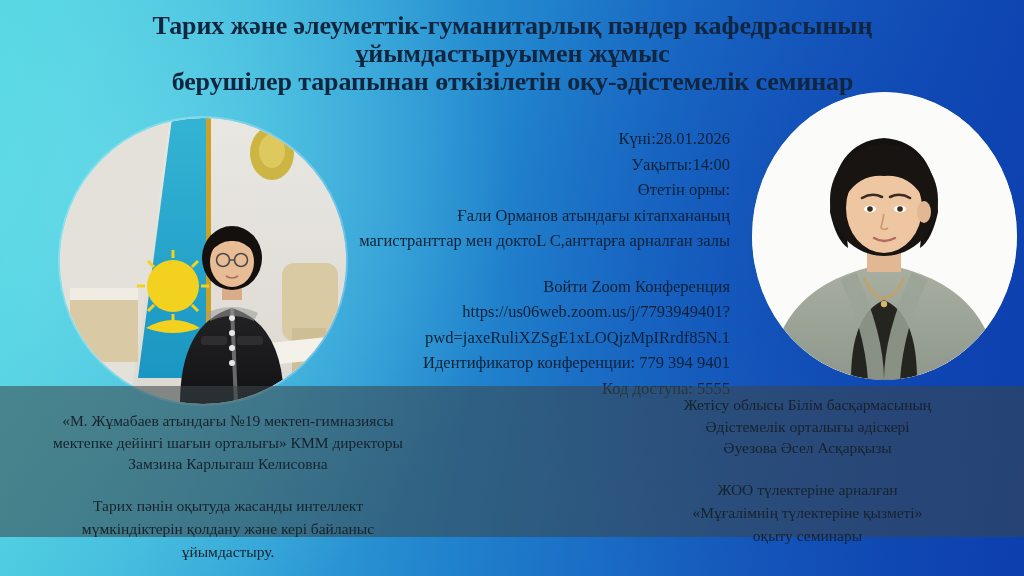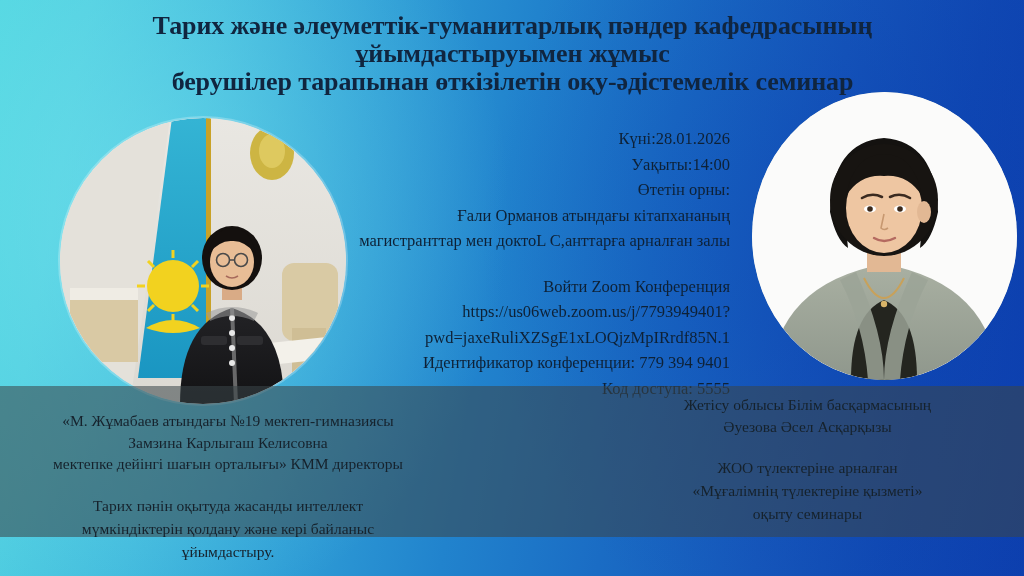--- a/index.html
+++ b/index.html
@@ -273,33 +273,34 @@
     <span class="row">pwd=jaxeRuliXZSgE1xLOQjzMpIRrdf85N.1</span>
     <span class="row">Идентификатор конференции: 779 394 9401</span>
     <span class="row">Код доступа: 5555</span>
   </div>
 
   <div class="band"></div>
 
   <div class="band-left">
     <span class="blk first">
       <span class="ln">«М. Жұмабаев атындағы №19 мектеп-гимназиясы</span>
+      <span class="ln">мектепке  дейінгі шағын орталығы» КММ директоры</span>
       <span class="ln">Замзина Карлыгаш Келисовна</span>
-      <span class="ln">мектепке  дейінгі шағын орталығы» КММ директоры</span>
     </span>
     <span class="blk second">
       <span class="ln">Тарих пәнін оқытуда жасанды интеллект</span>
       <span class="ln">мүмкіндіктерін қолдану және кері байланыс</span>
       <span class="ln">ұйымдастыру.</span>
     </span>
   </div>
 
   <div class="band-right">
     <span class="blk first">
       <span class="ln">Жетісу облысы Білім басқармасының</span>
+      <span class="ln">Әдістемелік орталығы әдіскері</span>
       <span class="ln">Әуезова Әсел Асқарқызы</span>
     </span>
     <span class="blk second">
       <span class="ln">ЖОО түлектеріне арналған</span>
       <span class="ln">«Мұғалімнің түлектеріне қызметі»</span>
       <span class="ln">оқыту семинары</span>
     </span>
   </div>
 
 </div>

